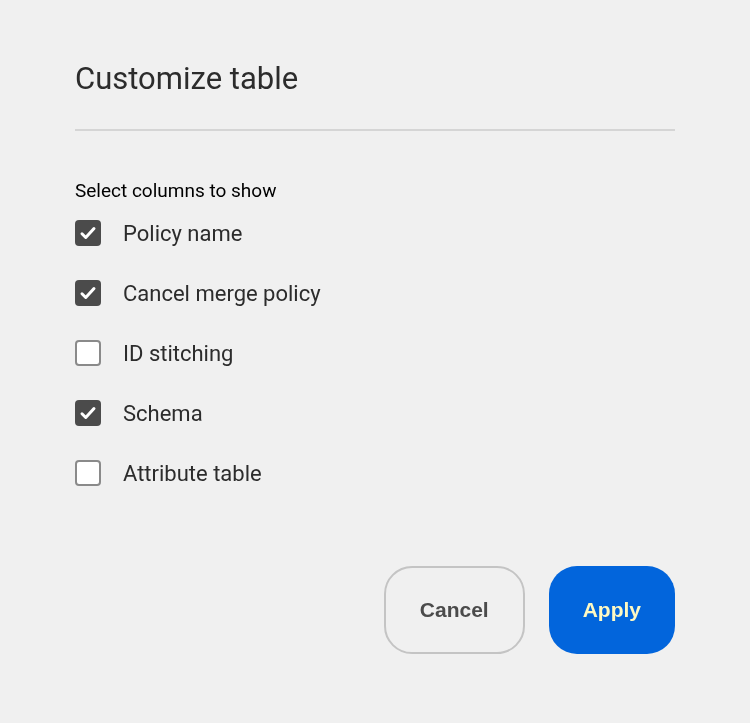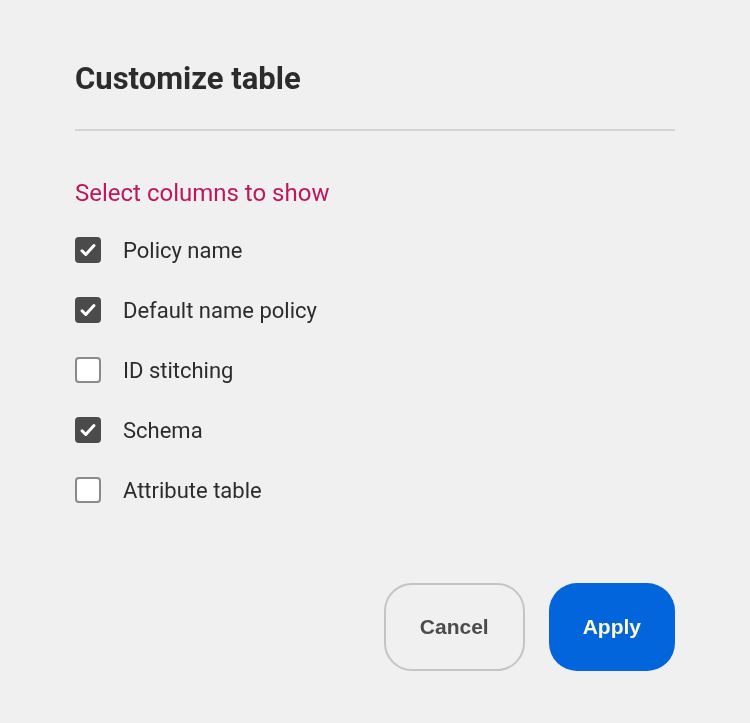--- a/index.html
+++ b/index.html
@@ -5,33 +5,33 @@
     * { box-sizing: border-box; margin: 0; padding: 0; }
     body {
       font-family: -apple-system, BlinkMacSystemFont, "Segoe UI", Roboto, Helvetica, Arial, sans-serif;
       background: #f0f0f0;
       width: 750px;
       height: 723px;
       padding: 60px 75px 50px 75px;
     }
     .dialog-title {
       font-size: 31px;
-      font-weight: 700;
+      font-weight: 400;
       color: #2c2c2c;
       margin-bottom: 32px;
     }
     .divider {
       border: none;
       border-top: 2px solid #d5d5d5;
       margin-bottom: 48px;
     }
     .subtitle {
-      font-size: 24px;
-      color: #be185d;
-      margin-bottom: 30px;
+      font-size: 19px;
+      color: #000000;
+      margin-bottom: 18px;
     }
     .options {
       display: flex;
       flex-direction: column;
       gap: 34px;
     }
     .option-row {
       display: flex;
       align-items: flex-end;
       gap: 22px;
@@ -102,21 +102,21 @@
       </span>
     <span class="option-label">Policy name</span>
   </label>
 
   <label class="option-row">
     <span class="checkbox checked">
         <svg viewBox="0 0 24 24" fill="none" stroke="#fff" stroke-width="4" stroke-linecap="round" stroke-linejoin="round">
           <polyline points="4 13 9 18 20 6"></polyline>
         </svg>
       </span>
-    <span class="option-label">Default name policy</span>
+    <span class="option-label">Cancel merge policy</span>
   </label>
 
   <label class="option-row">
     <span class="checkbox unchecked"></span>
     <span class="option-label">ID stitching</span>
   </label>
 
   <label class="option-row">
     <span class="checkbox checked">
         <svg viewBox="0 0 24 24" fill="none" stroke="#fff" stroke-width="4" stroke-linecap="round" stroke-linejoin="round">

